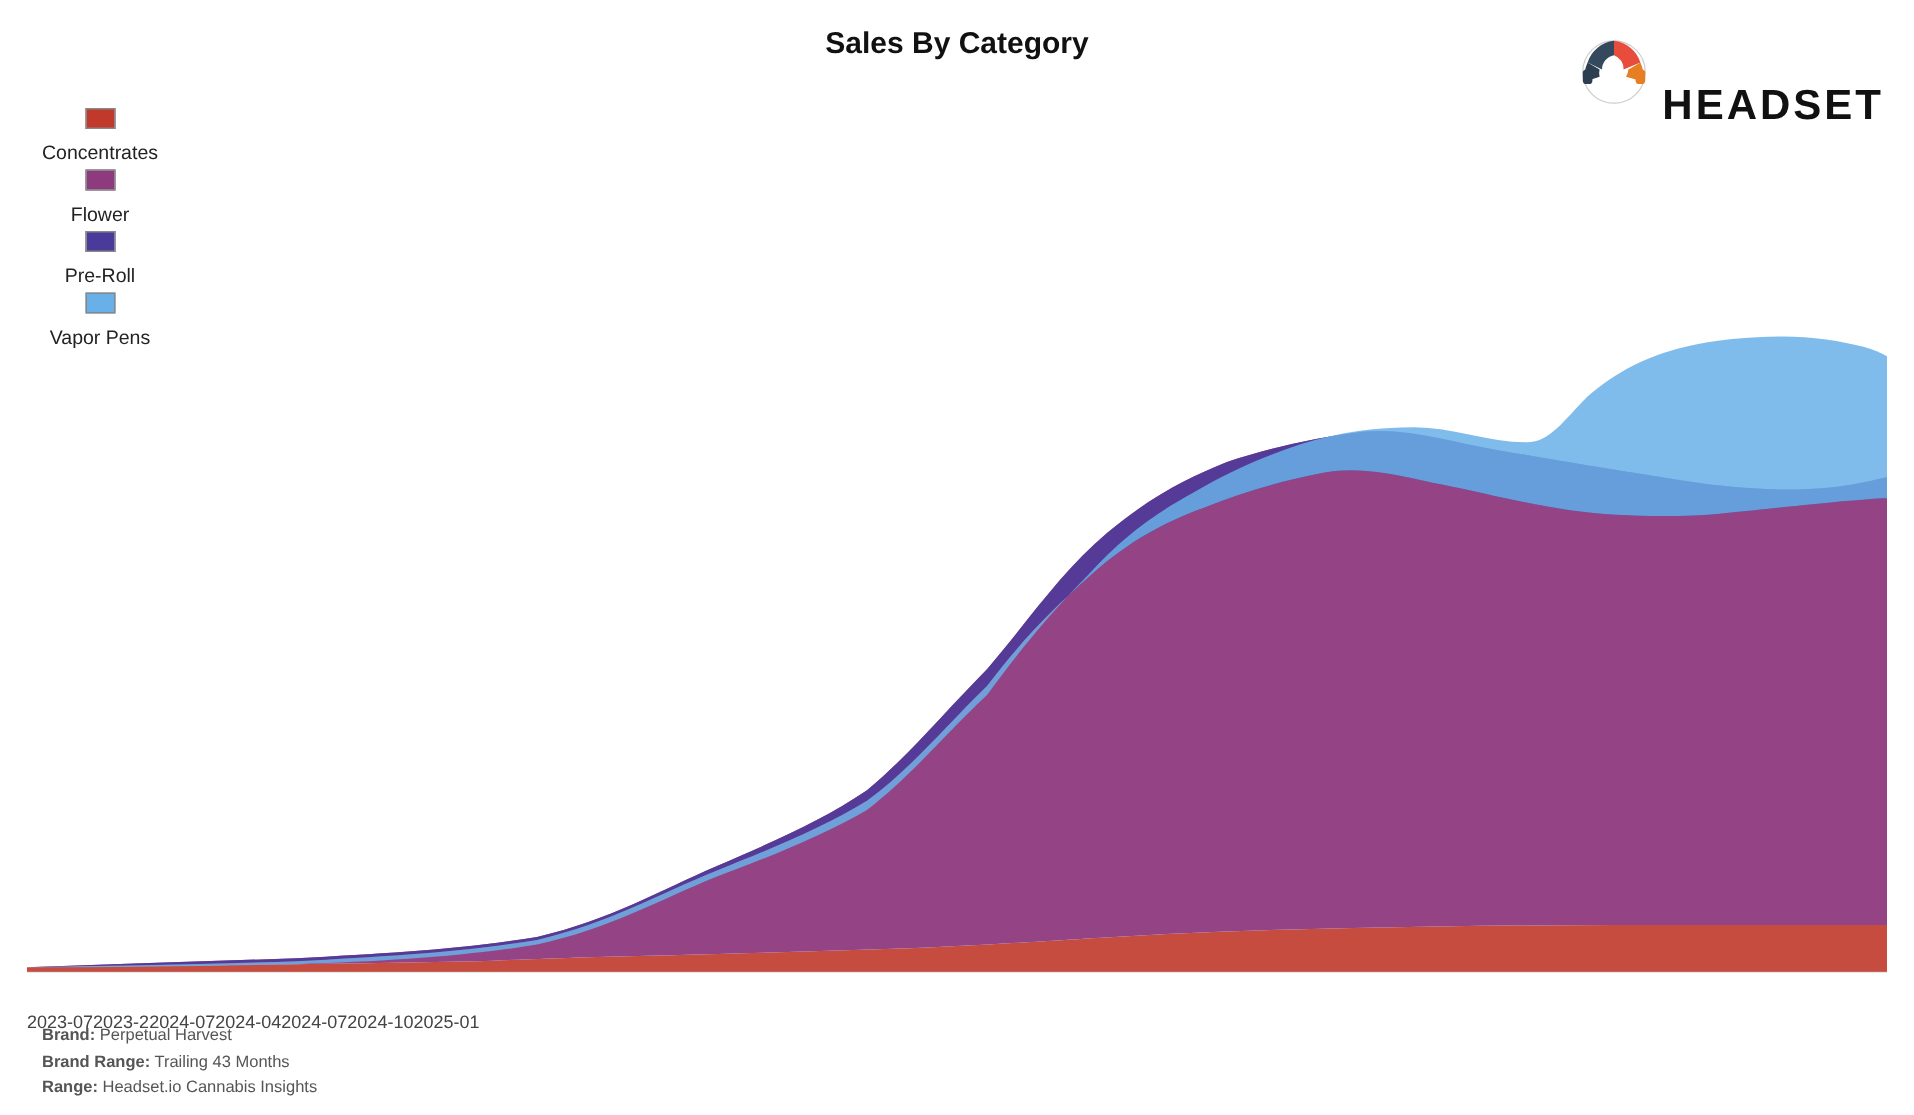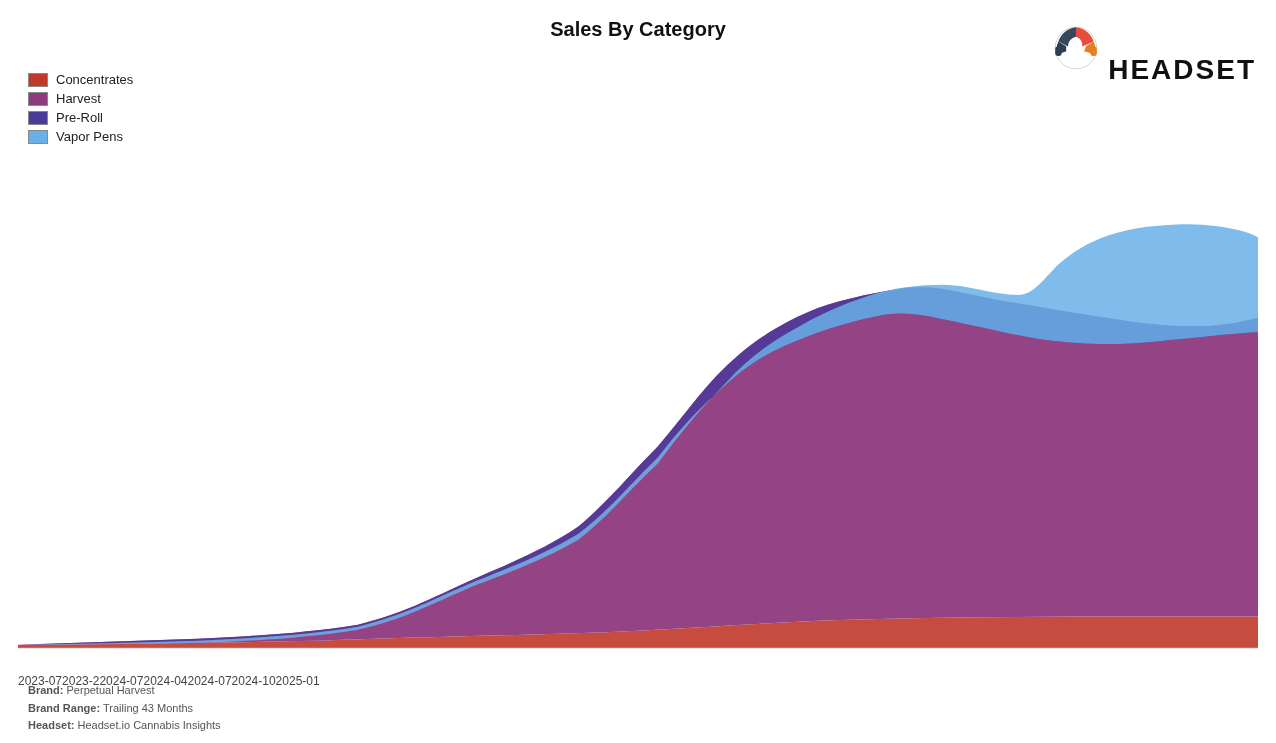--- a/index.html
+++ b/index.html
@@ -58,20 +58,21 @@
       flex-direction: column;
       gap: 4px;
     }
 
     .legend-item {
       display: flex;
       align-items: center;
       gap: 8px;
       font-size: 13px;
       color: #222;
+      flex-direction: column;
     }
 
     .legend-swatch {
       width: 20px;
       height: 14px;
       border: 1px solid #888;
     }
 
     .chart-area {
       position: absolute;
@@ -137,21 +138,21 @@
     <span class="headset-logo-text">HEADSET</span>
   </div>
 
   <div class="legend">
     <div class="legend-item">
       <div class="legend-swatch" style="background:#c0392b;"></div>
       <span>Concentrates</span>
     </div>
     <div class="legend-item">
       <div class="legend-swatch" style="background:#8e3a7e;"></div>
-      <span>Harvest</span>
+      <span>Flower</span>
     </div>
     <div class="legend-item">
       <div class="legend-swatch" style="background:#4a3a9a;"></div>
       <span>Pre-Roll</span>
     </div>
     <div class="legend-item">
       <div class="legend-swatch" style="background:#6ab0e8;"></div>
       <span>Vapor Pens</span>
     </div>
   </div>
@@ -276,18 +277,18 @@
   <div class="footer-info">
     <div>
       <span class="label">Brand:</span>
       <span>Perpetual Harvest</span>
     </div>
     <div>
       <span class="label">Brand Range:</span>
       <span>Trailing 43 Months</span>
     </div>
     <div>
-      <span class="label">Headset:</span>
+      <span class="label">Range:</span>
       <span>Headset.io Cannabis Insights</span>
     </div>
   </div>
 
 </div>
 
 </body></html>

